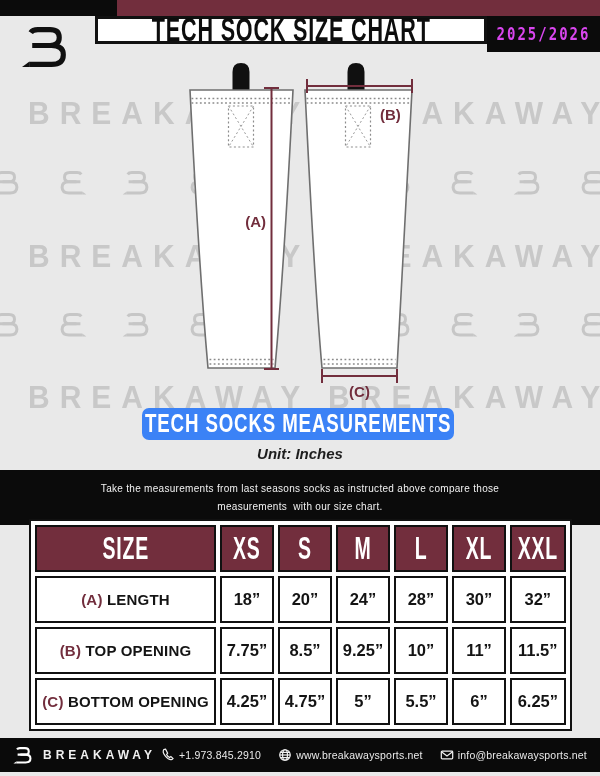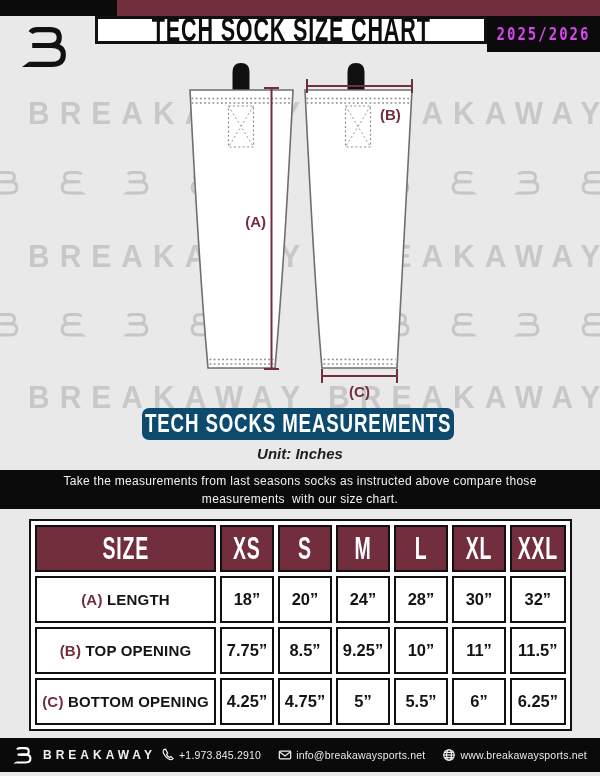--- a/index.html
+++ b/index.html
@@ -36,33 +36,33 @@
     position:absolute;left:-8px;right:-8px;display:flex;justify-content:space-between;align-items:center;
     color:#c6c6c6;
   }
   .wm-logos svg{width:30px;height:30px;flex:0 0 auto;}
   .wm-logos svg:nth-child(even){transform:scaleX(-1);}
   
   .diagram{position:absolute;left:0;top:60px;width:600px;height:348px;}
   .meas-label{font-family:"Liberation Sans",sans-serif;font-weight:bold;font-size:15px;fill:#722E3D;}
   
   .banner{
-    position:absolute;left:142px;top:408px;width:312px;height:32px;background:#0c4a6e;border-radius:7px;
+    position:absolute;left:142px;top:408px;width:312px;height:32px;background:#3b82f6;border-radius:7px;
     display:flex;align-items:center;justify-content:center;color:#fff;
   }
   .banner-text{font-weight:bold;font-size:22px;letter-spacing:1px;white-space:nowrap;transform:scale(0.85,1.2);}
   .unit-note{
     position:absolute;left:0;top:445px;width:600px;text-align:center;
     font-style:italic;font-weight:bold;font-size:15px;color:#1d1d1d;
   }
   
   .instruction{
-    position:absolute;left:0;right:0;top:470px;height:39px;background:#0b0b0b;color:#f2f2f2;
+    position:absolute;left:0;right:0;top:470px;height:55px;background:#0b0b0b;color:#f2f2f2;
     display:flex;flex-direction:column;align-items:center;justify-content:center;
-    font-size:12px;line-height:18px;letter-spacing:0.3px;
+    font-size:10px;line-height:18px;letter-spacing:0.3px;
   }
   .instruction div{white-space:pre;}
   
   .size-table{
     position:absolute;left:29px;top:519px;
     border-collapse:separate;border-spacing:4px;background:#ffffff;border:2px solid #111;
   }
   .size-table th,.size-table td{border:2px solid #111;text-align:center;vertical-align:middle;padding:0;}
   .size-table th{background:#722E3D;color:#fff;height:43px;}
   .size-table td{height:43px;color:#141414;}
@@ -300,31 +300,31 @@
     </div>
     <div class="f-contacts">
       <div class="f-item">
         <svg viewBox="0 0 16 16">
           <path d="M3.2 1.8 C2 3.5 2.6 6.2 4.8 8.9 C7 11.6 9.8 13.4 11.8 13.2 C12.6 13.1 13.4 12.6 13.8 12 L11.3 9.8 L9.8 10.9 C8.9 10.4 7 8.6 6.4 7.4 L7.6 5.9 L5.2 1.4 C4.5 1.4 3.7 1.5 3.2 1.8 Z"></path>
         </svg>
         <span>+1.973.845.2910</span>
       </div>
       <div class="f-item">
         <svg viewBox="0 0 16 16">
-          <rect x="1.5" y="3.5" width="13" height="9" rx="1"></rect>
-          <path d="M2 4.5 L8 9 L14 4.5"></path>
-        </svg>
-        <span>info@breakawaysports.net</span>
-      </div>
-      <div class="f-item">
-        <svg viewBox="0 0 16 16">
           <circle cx="8" cy="8" r="6"></circle>
           <ellipse cx="8" cy="8" rx="2.8" ry="6"></ellipse>
           <line x1="2" y1="8" x2="14" y2="8"></line>
           <line x1="2.8" y1="5" x2="13.2" y2="5"></line>
           <line x1="2.8" y1="11" x2="13.2" y2="11"></line>
         </svg>
         <span>www.breakawaysports.net</span>
       </div>
+      <div class="f-item">
+        <svg viewBox="0 0 16 16">
+          <rect x="1.5" y="3.5" width="13" height="9" rx="1"></rect>
+          <path d="M2 4.5 L8 9 L14 4.5"></path>
+        </svg>
+        <span>info@breakawaysports.net</span>
+      </div>
     </div>
   </div>
 
 </div>
 
 </body></html>

